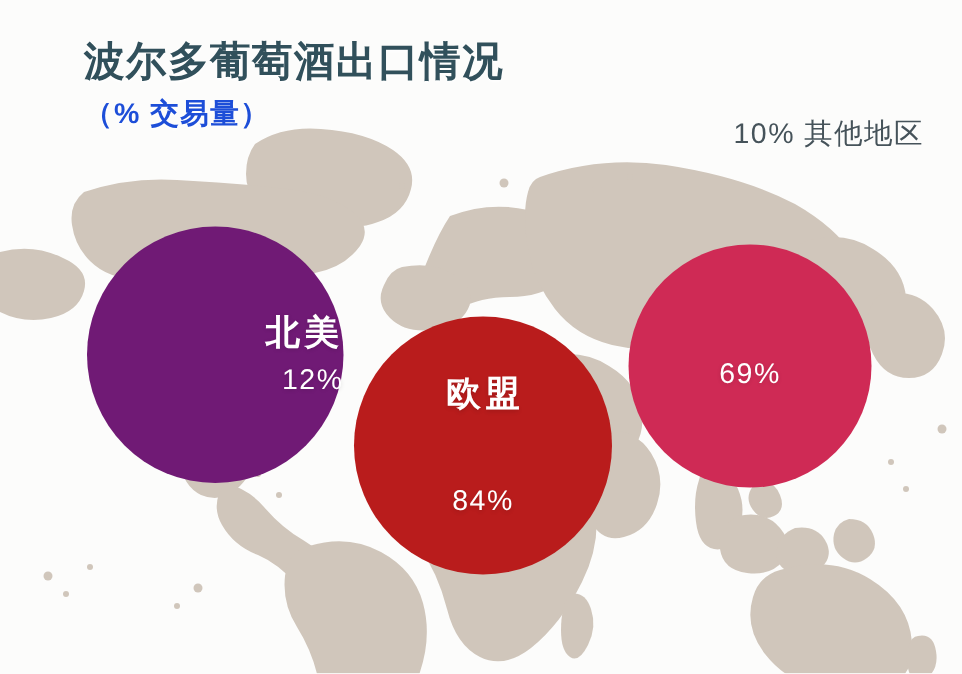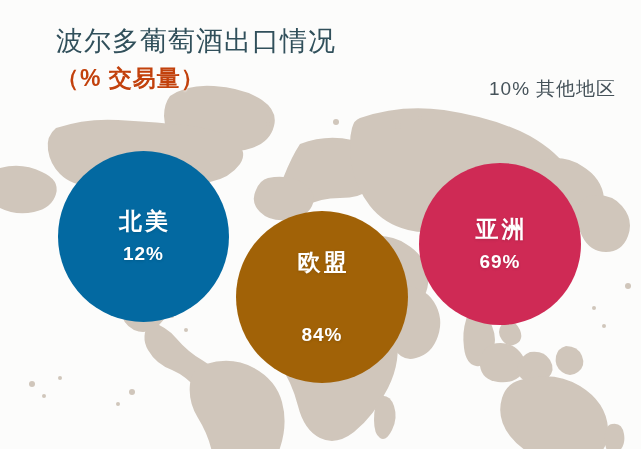--- a/index.html
+++ b/index.html
@@ -33,32 +33,32 @@
 
   
   #header {
     position: absolute;
     left: 56px;
     top: 26px;
     z-index: 5;
   }
   #title {
     font-size: 27px;
-    font-weight: normal;
+    font-weight: bold;
     color: #31505b;
     letter-spacing: 1px;
     line-height: 1.18;
     white-space: nowrap;
     text-shadow: 0 1px 2px rgba(255,255,255,0.85);
   }
   #subtitle {
     margin-top: 5px;
-    font-size: 23px;
+    font-size: 19px;
     font-weight: bold;
-    color: #c2410c;
+    color: #1d4ed8;
     letter-spacing: 1px;
     white-space: nowrap;
     text-shadow: 0 1px 2px rgba(255,255,255,0.85);
   }
 
   
   #other-regions {
     position: absolute;
     left: 489px;
     top: 76px;
@@ -89,36 +89,36 @@
     text-indent: 3px;
     line-height: 1;
     text-shadow: 0 1px 3px rgba(0,0,0,0.13);
   }
   .bubble .bubble-value {
     margin-top: 11px;
     font-size: 19px;
     letter-spacing: 1px;
     line-height: 1;
     text-shadow: 0 1px 3px rgba(0,0,0,0.13);
-    font-weight: bold;
   }
 
   #bubble-north-america {
     left: 58px;  top: 151px;  width: 171px; height: 171px;
-    background: #0369a1;
+    background: #701a75;
     z-index: 3;
+    align-items: flex-end;
   }
   #bubble-asia {
     left: 419px; top: 163px;  width: 162px; height: 162px;
     background: #cf2a55;
     z-index: 3;
   }
   #bubble-eu {
     left: 236px; top: 211px;  width: 172px; height: 172px;
-    background: #a16207;
+    background: #b91c1c;
     z-index: 4;
     gap: 40px;
   }
 </style>
 </head>
 <body>
 
 <div id="infographic">
 
   <svg id="world-map" viewBox="0 0 641 449" preserveAspectRatio="none" aria-hidden="true">
@@ -189,21 +189,20 @@
   <div id="other-regions">
     <span class="pct">10%</span><span>其他地区</span>
   </div>
 
   <div class="bubble" id="bubble-north-america">
     <div class="bubble-label">北美</div>
     <div class="bubble-value">12%</div>
   </div>
 
   <div class="bubble" id="bubble-asia">
-    <div class="bubble-label">亚洲</div>
     <div class="bubble-value">69%</div>
   </div>
 
   <div class="bubble" id="bubble-eu">
     <div class="bubble-label">欧盟</div>
     <div class="bubble-value">84%</div>
   </div>
 
 </div>
 

